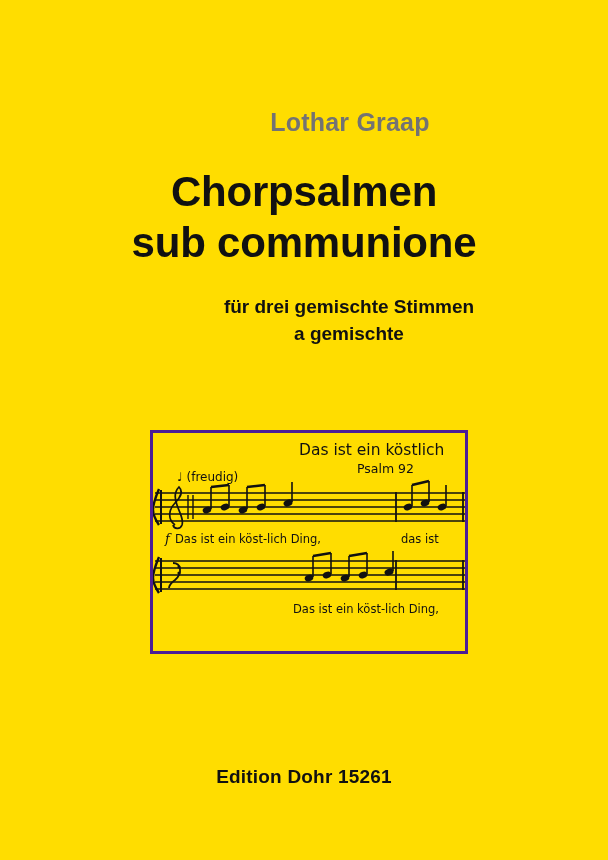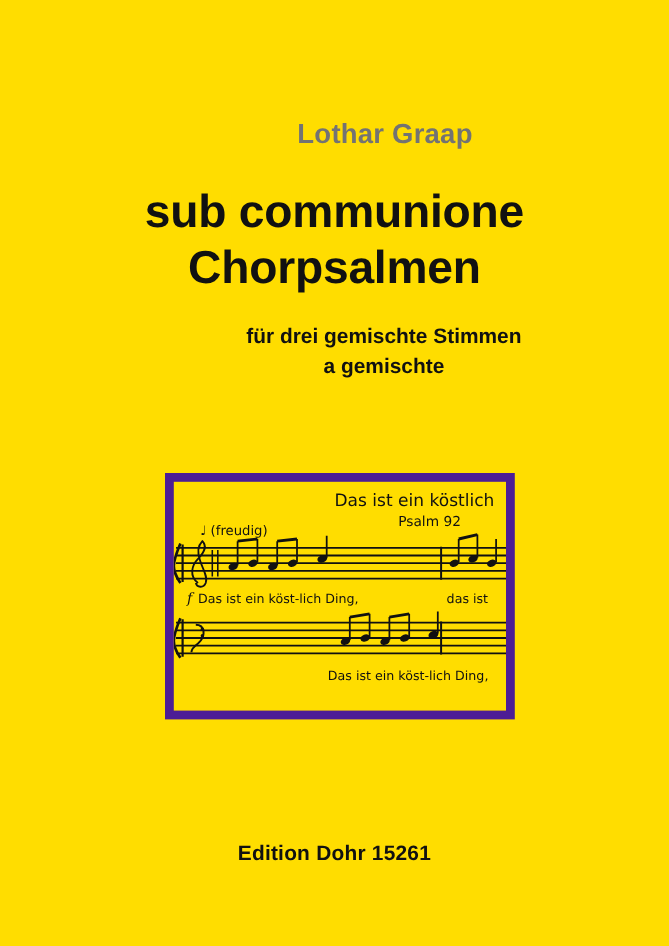--- a/index.html
+++ b/index.html
@@ -55,21 +55,21 @@
     color: #111111;
     line-height: 1.42;
     margin-left: 45px;
   }
   .cover-image {
     position: absolute;
     left: 150px;
     top: 430px;
     width: 318px;
     height: 224px;
-    border: 8px solid #4c1d95;
+    border: 3px solid #4c1d95;
     background: #FFDD00;
     box-sizing: border-box;
     overflow: hidden;
   }
   .cover-image svg {
     display: block;
   }
   .publisher {
     position: absolute;
     top: 766px;
@@ -86,22 +86,22 @@
   }
 </style>
 </head>
 <body style="background: rgb(255, 221, 0);">
 
 <div class="page">
 
   <div class="composer">Lothar Graap</div>
 
   <div class="title">
+    <div>Chorpsalmen</div>
     <div>sub communione</div>
-    <div>Chorpsalmen</div>
   </div>
 
   <div class="subtitle">
     <div>für drei gemischte Stimmen</div>
     <div>a gemischte</div>
   </div>
 
   <div class="cover-image">
     <svg width="312" height="218" viewBox="0 0 312 218" xmlns="http://www.w3.org/2000/svg">
       <g stroke="#111111" fill="none" stroke-width="1.6">

